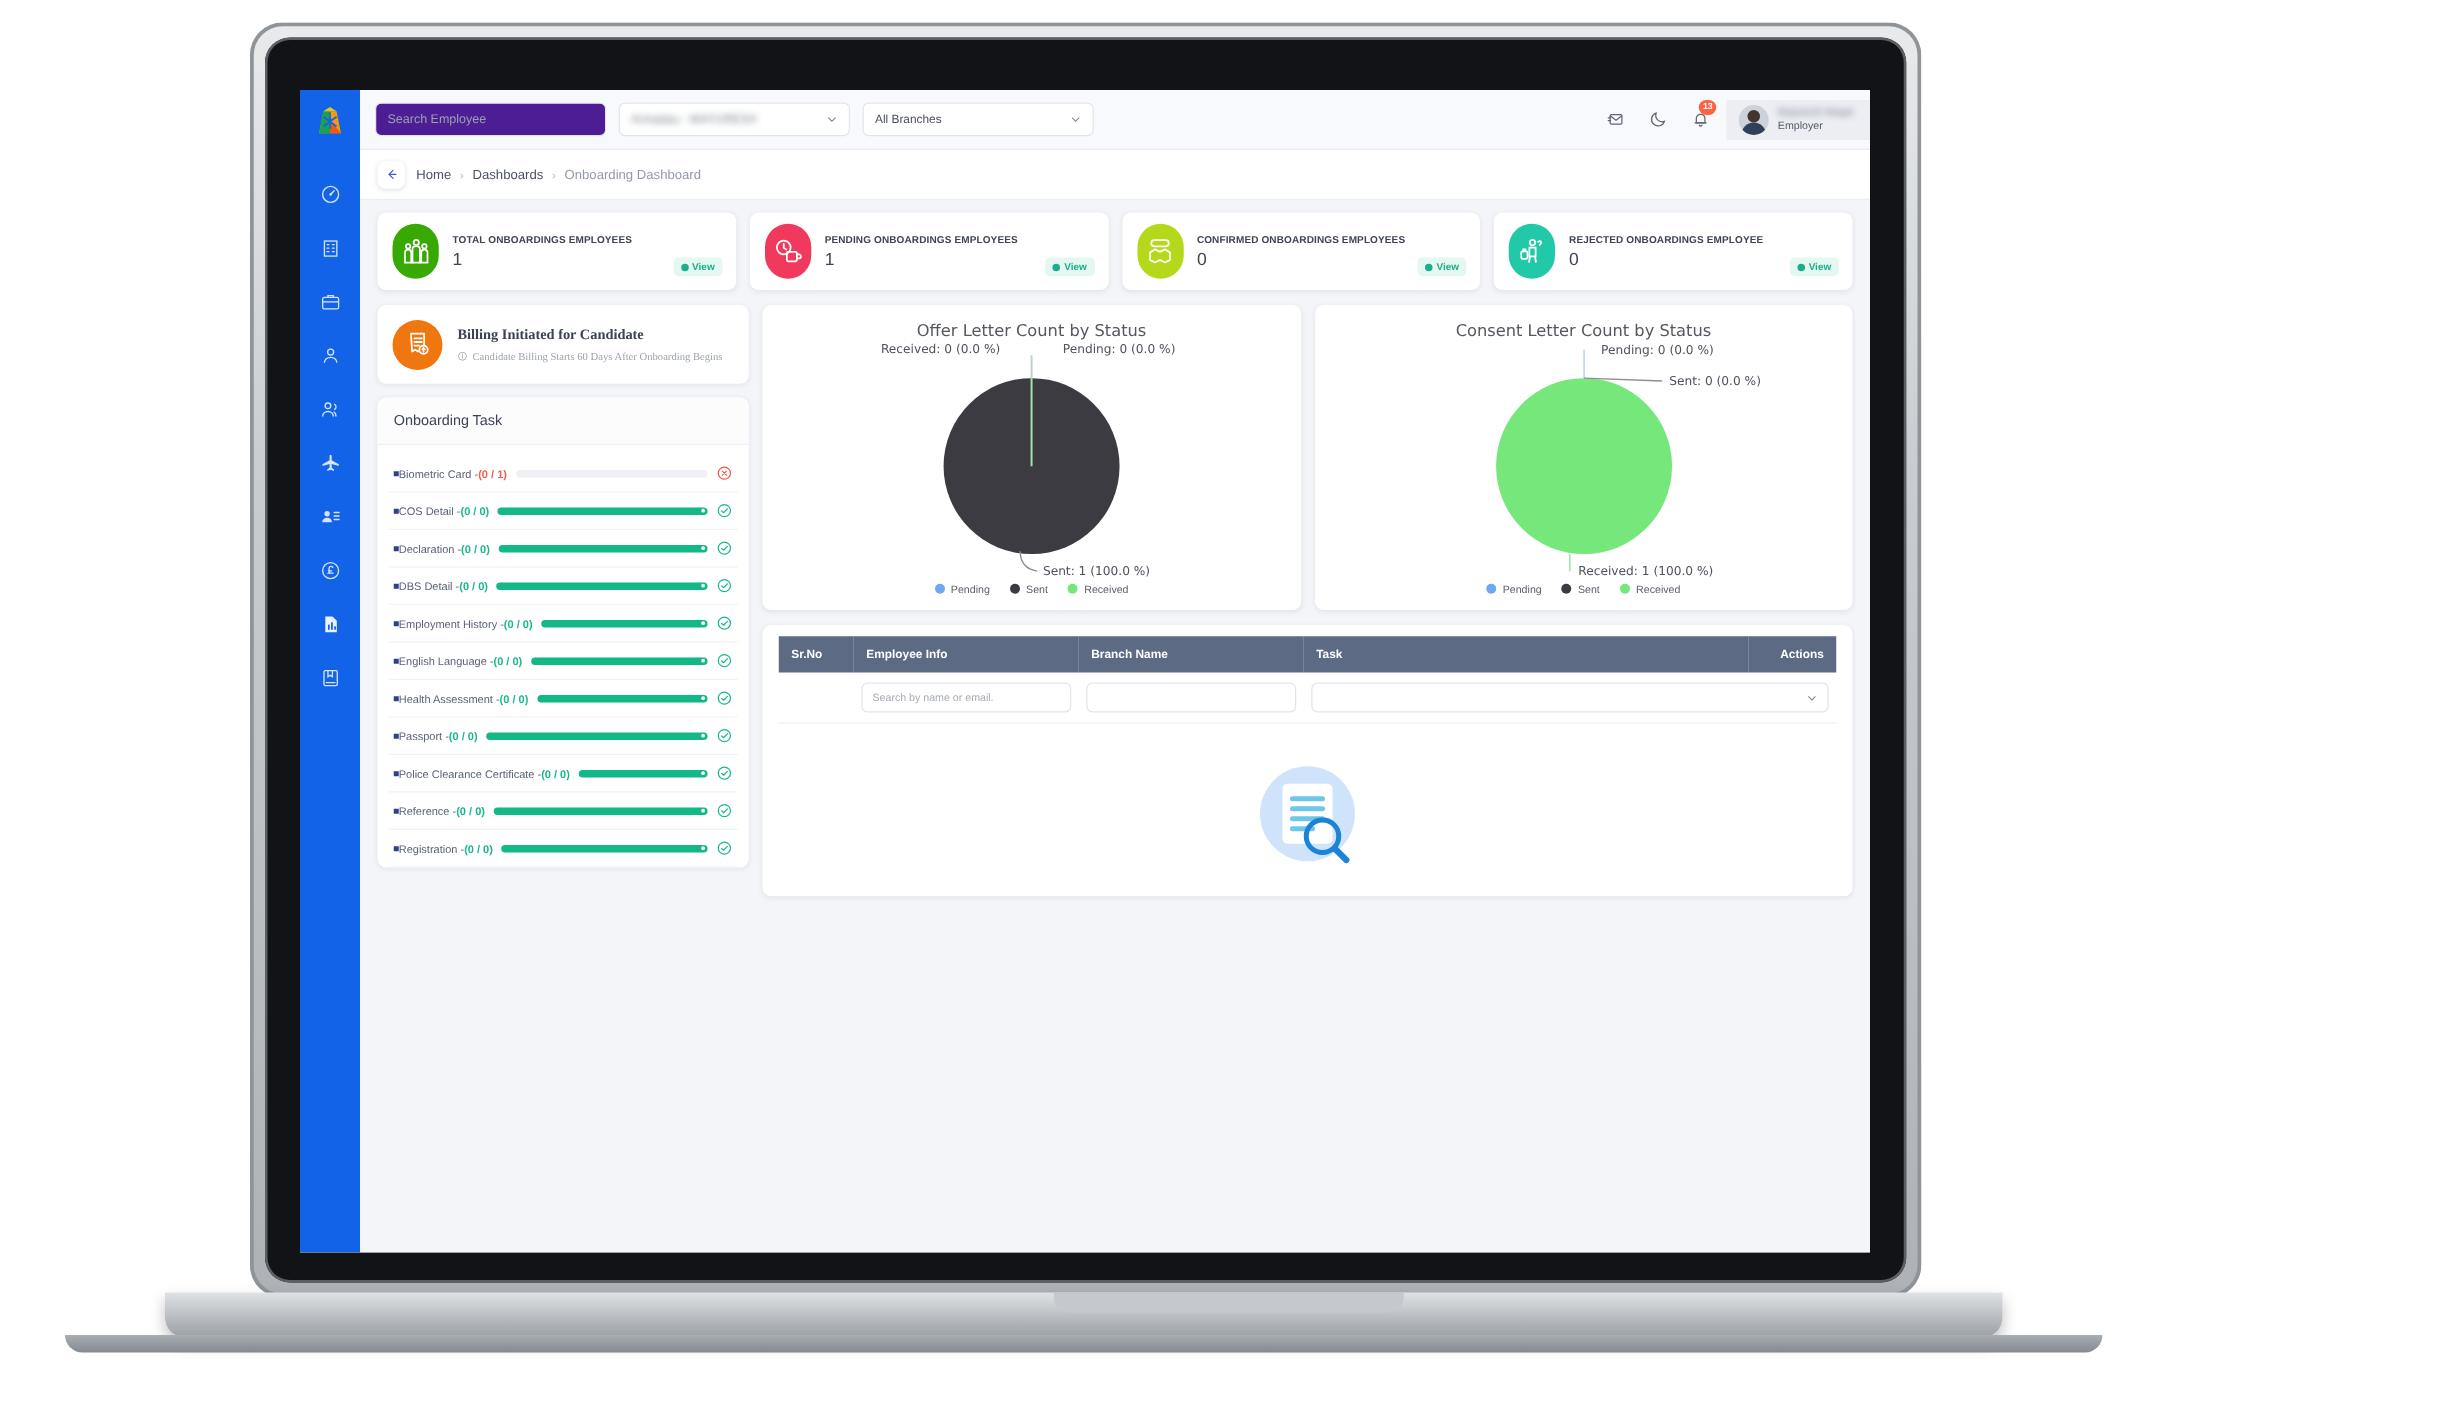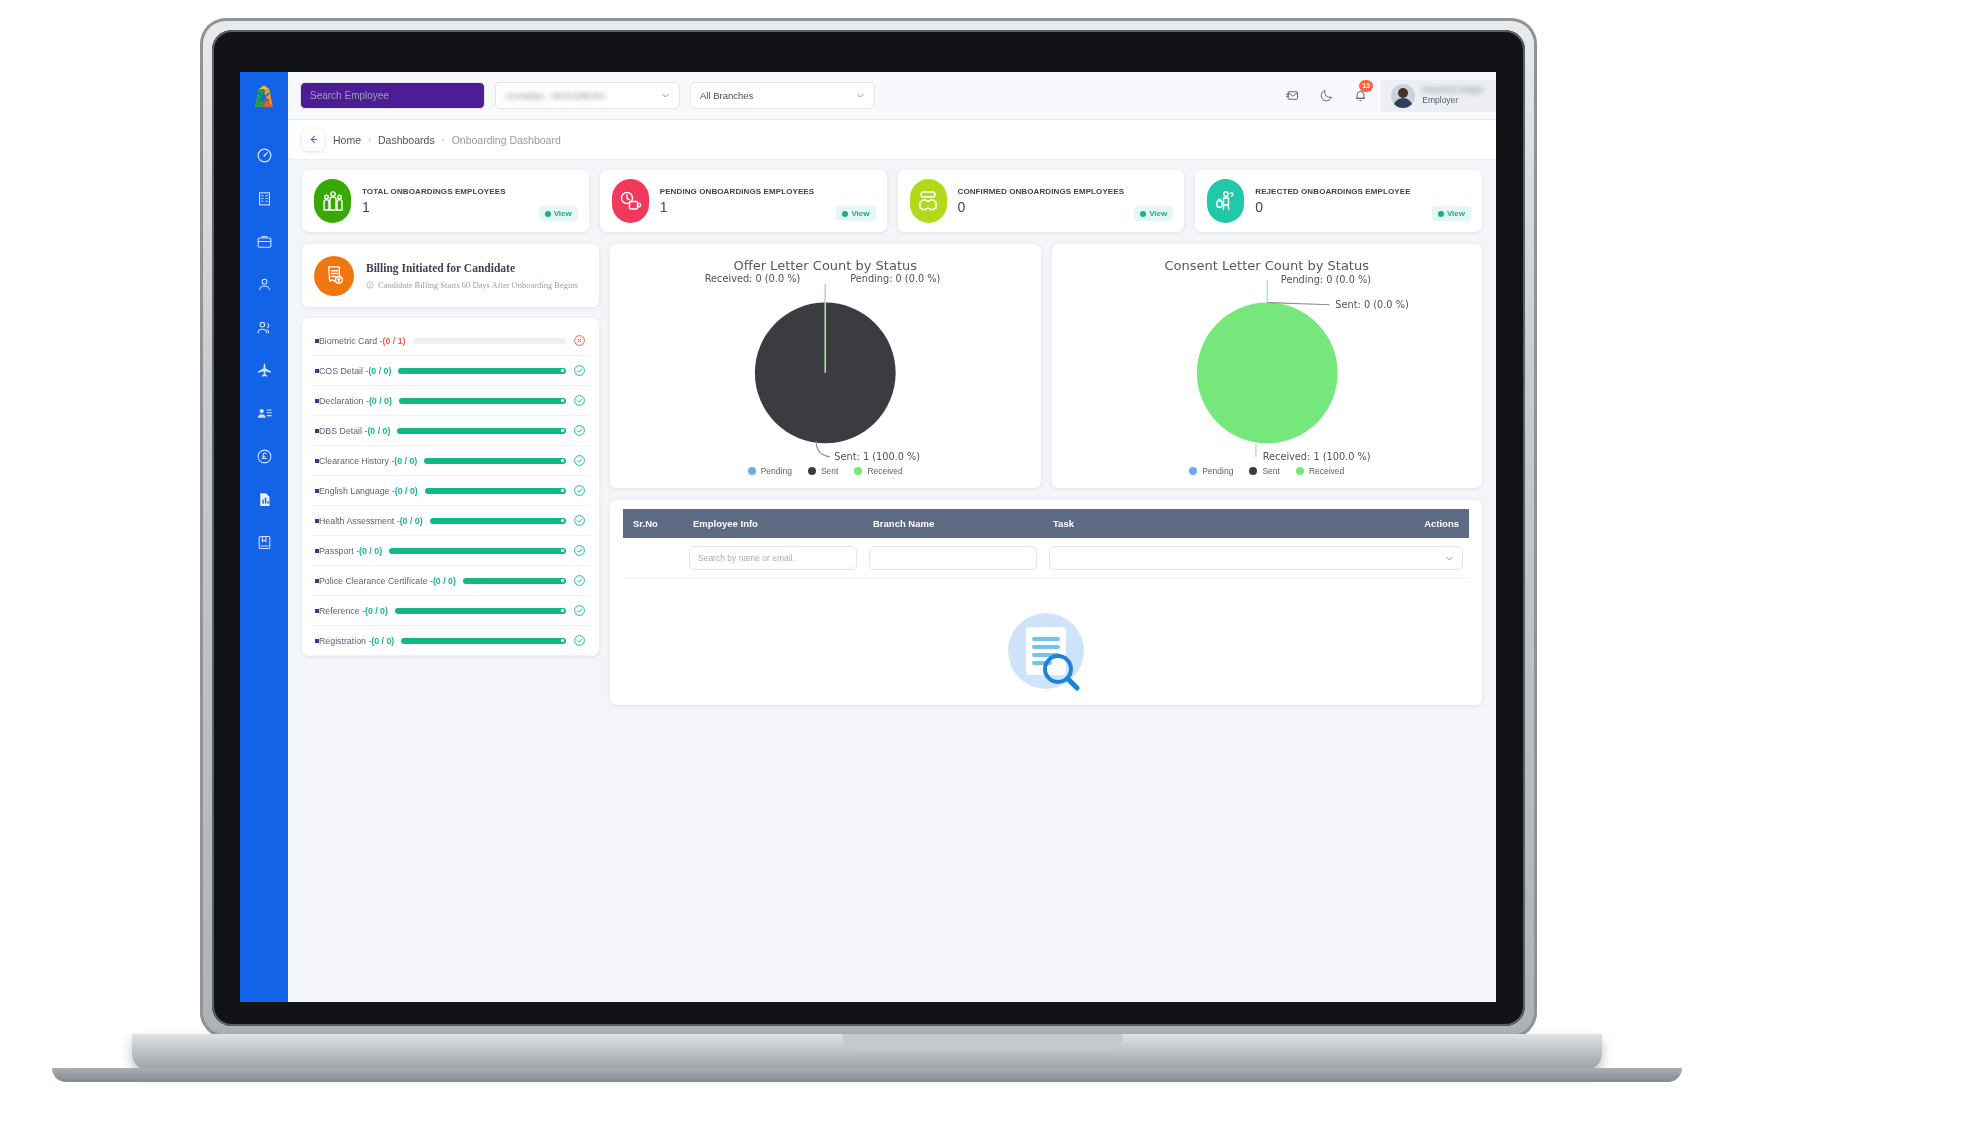--- a/index.html
+++ b/index.html
@@ -211,21 +211,21 @@
   .chart-legend .li{ display:flex; align-items:center; gap:5px; }
   .lg-dot{ width:8px; height:8px; border-radius:50%; display:block; }
 
   
   .todo-card{
     background:#fff; border-radius:7px; box-shadow:0 1px 4px rgba(40,50,80,.09);
     margin-top:12px; overflow:hidden;
   }
   .todo-head{ height:37px; display:flex; align-items:center; padding:0 14px;
     font-size:11px; color:#3c4252; border-bottom:1px solid #eef0f4; background:#fcfcfd; }
-  .todo-inner{ padding:9px 13px 4px 13px; }
+  .todo-inner{ padding:9px 13px 16px 13px; }
   .todo-table{ width:100%; border-collapse:collapse; }
   .todo-table thead th{
     background:#5c6a84; color:#fff; font-size:9.5px; font-weight:bold;
     padding:9px 10px; text-align:left;
   }
   .todo-table thead th.right{ text-align:right; }
   .todo-table tbody td{ padding:8px 6px; border-bottom:1px solid #eef0f4; vertical-align:middle; }
   .fld{
     height:24px; border:1px solid #e2e5ec; border-radius:5px; background:#fff;
     font-size:8.5px; color:#a6abb8; display:flex; align-items:center; padding:0 8px;
@@ -505,20 +505,21 @@
                     <svg viewBox="0 0 24 24" fill="none" stroke="#9aa0ad" stroke-width="2">
                         <circle cx="12" cy="12" r="9.5"></circle>
                         <path d="M12 7.5v1M12 11v6" stroke-linecap="round"></path>
                       </svg>
                     <span>Candidate Billing Starts 60 Days After Onboarding Begins</span>
                   </div>
                 </div>
               </div>
 
               <div class="task-card">
+                <div class="task-head">Onboarding Task</div>
                 <div class="task-list" id="task-list">
                     <div class="task-row">
                       <span class="task-name">
                         <span class="task-bullet"></span>
                         <span>Biometric Card -</span>
                         <span class="task-count bad">(0 / 1)</span>
                       </span>
                       <div class="task-bar">
                         <div class="fill" style="width: 0%;"></div>
                       </div>
@@ -568,21 +569,21 @@
                         <span class="knob"></span>
                       </div>
                       <svg class="task-status" viewBox="0 0 24 24" fill="none" stroke-width="1.8" stroke="#18b78f">
                         <circle cx="12" cy="12" r="9"></circle>
                         <path d="M8 12.3l2.8 2.8L16.5 9.4" stroke-linecap="round" stroke-linejoin="round"></path>
                       </svg>
                     </div>
                     <div class="task-row">
                       <span class="task-name">
                         <span class="task-bullet"></span>
-                        <span>Clearance History -</span>
+                        <span>Employment History -</span>
                         <span class="task-count ok">(0 / 0)</span>
                       </span>
                       <div class="task-bar">
                         <div class="fill" style="width: 100%;"></div>
                         <span class="knob"></span>
                       </div>
                       <svg class="task-status" viewBox="0 0 24 24" fill="none" stroke-width="1.8" stroke="#18b78f">
                         <circle cx="12" cy="12" r="9"></circle>
                         <path d="M8 12.3l2.8 2.8L16.5 9.4" stroke-linecap="round" stroke-linejoin="round"></path>
                       </svg>

